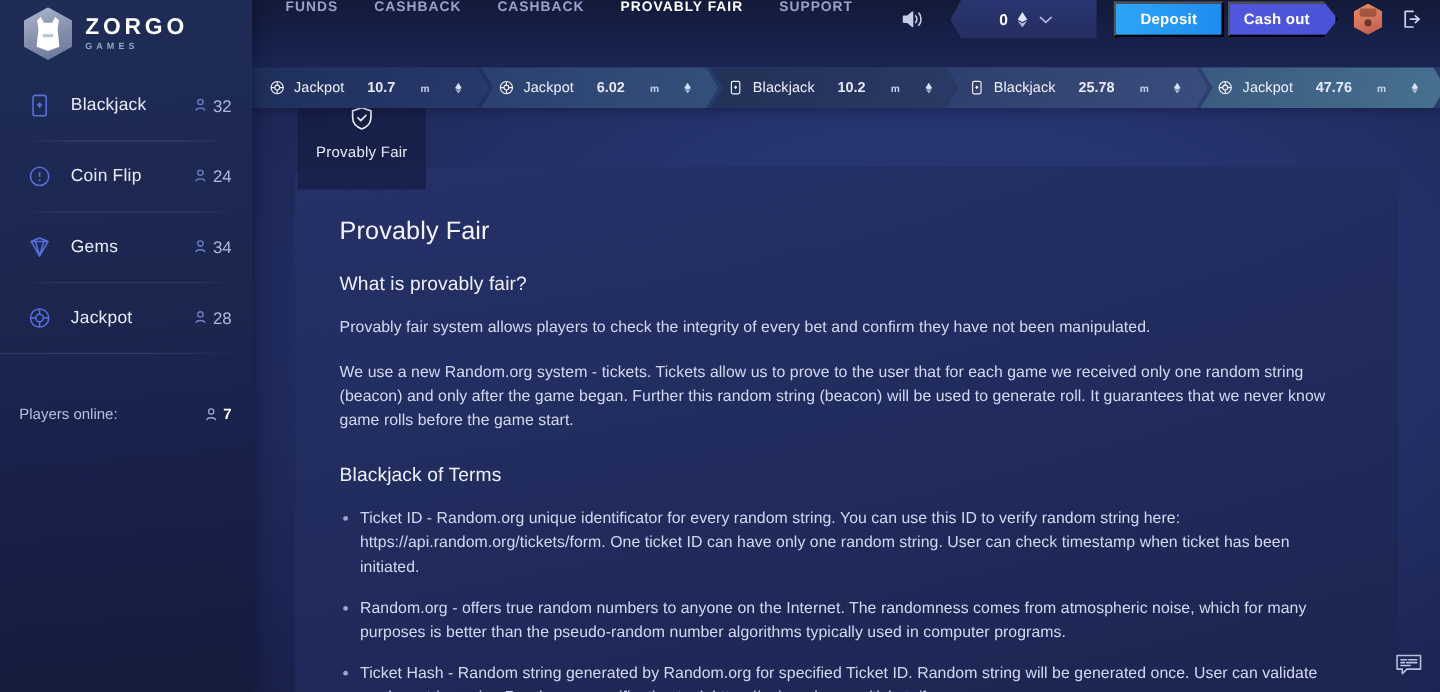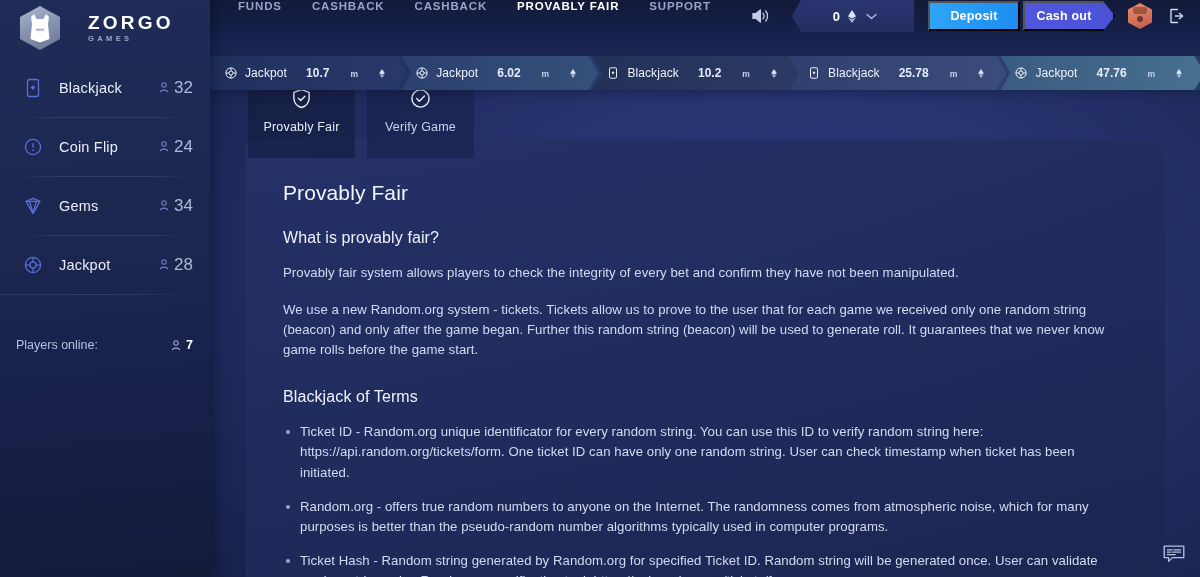--- a/index.html
+++ b/index.html
@@ -24,21 +24,21 @@
     flex: 0 0 210px;
     background: linear-gradient(175deg, #1e2c57 0%, #1c2750 40%, #18204a 70%, #141b3b 100%);
     display: flex; flex-direction: column;
     z-index: 6;
     box-shadow: 2px 0 14px rgba(5,8,22,.45);
   }
   .logo-row {
     height: 56px;
     display: flex; align-items: center;
     padding-left: 20px;
-    gap: 28px;
+    gap: 11px;
   }
   .logo-mark {
     width: 40px; height: 44px;
     position: relative;
     flex: 0 0 40px;
   }
   .logo-hex {
     position: absolute; inset: 0;
     background: linear-gradient(160deg,#b9c2d8 0%, #8c97b3 55%, #6f7b9b 100%);
     clip-path: polygon(50% 0%, 100% 25%, 100% 75%, 50% 100%, 0% 75%, 0% 25%);
@@ -80,21 +80,21 @@
     margin-right: 15px;
   }
   .nav-label {
     font-size: 14.5px; color: #e9edfa; letter-spacing: .2px;
     flex: 1 1 auto;
   }
   .nav-count {
     display: flex; align-items: center; gap: 5px;
     color: #9aa6cc; font-size: 11.5px;
   }
-  .nav-count .pcount { font-size: 17px; color: #aeb9dc; }
+  .nav-count .pcount { font-size: 14px; color: #aeb9dc; }
   .person-ico { width: 10px; height: 11px; color: #6f7fc4; display:block; }
 
   .players-online {
     margin-top: auto;
     margin-bottom: 0;
     position: relative;
     height: 58px;
     display: flex; align-items: flex-end;
     padding: 0 17px 0 16px;
     flex: 0 0 58px;
@@ -572,27 +572,20 @@
 
     </div>
 
     <div class="tabs">
       <div class="tab active">
         <svg class="tab-icon" viewBox="0 0 22 22" fill="none" stroke="currentColor" stroke-width="1.45" stroke-linecap="round" stroke-linejoin="round">
           <path d="M11 1.8 L19 4.6 V10.4 C19 15.4 15.4 19 11 20.4 C6.6 19 3 15.4 3 10.4 V4.6 Z"></path>
           <path d="M7.6 10.6 L10.1 13.1 L14.6 8.6"></path>
         </svg>
         <span class="tab-label">Provably Fair</span>
-      </div>
-      <div class="tab">
-        <svg class="tab-icon" viewBox="0 0 22 22" fill="none" stroke="currentColor" stroke-width="1.45" stroke-linecap="round" stroke-linejoin="round">
-          <circle cx="11" cy="11" r="9"></circle>
-          <path d="M7 11.1 L9.8 13.9 L15.2 8.3"></path>
-        </svg>
-        <span class="tab-label">Verify Game</span>
       </div>
     </div>
 
     <article class="content-card">
       <div class="content-inner">
         <h1 class="doc-title">Provably Fair</h1>
         <h2 class="doc-h2">What is provably fair?</h2>
         <p class="doc-p">Provably fair system allows players to check the integrity of every bet and confirm they have not been manipulated.</p>
         <p class="doc-p">We use a new Random.org system - tickets. Tickets allow us to prove to the user that for each game we received only one random string (beacon) and only after the game began. Further this random string (beacon) will be used to generate roll. It guarantees that we never know game rolls before the game start.</p>
         <div class="spacer-lg"></div>

